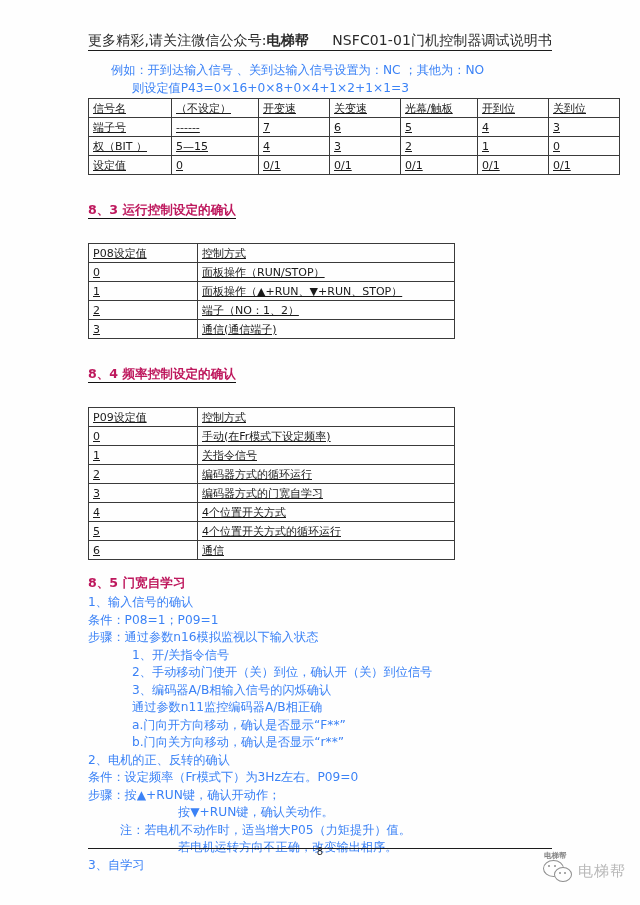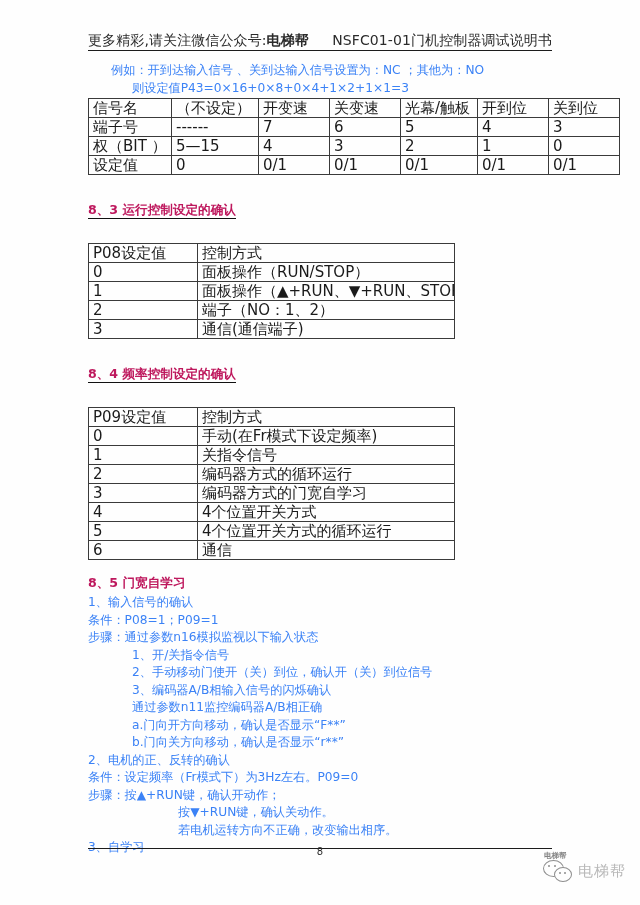--- a/index.html
+++ b/index.html
@@ -77,22 +77,23 @@
   .sec-head.underlined {
     display: inline-block;
     border-bottom: 1.4px solid #111;
     padding-bottom: 0px;
   }
   .sec-head-wrap { line-height: 18px; margin-top: 13px; margin-bottom: 3px; }
 
   
   table {
     border-collapse: collapse;
-    font-size: 15px;
+    font-size: 11px;
     table-layout: fixed;
+    text-decoration: underline;
   }
   table td {
     border: 1px solid #3a3a3a;
     padding: 1px 4px;
     height: 16px;
     line-height: 15px;
     vertical-align: middle;
     white-space: nowrap;
     overflow: hidden;
   }
@@ -324,20 +325,21 @@
     <div class="line ind-2">2、手动移动门使开（关）到位，确认开（关）到位信号</div>
     <div class="line ind-2">3、编码器A/B相输入信号的闪烁确认</div>
     <div class="line ind-2">通过参数n11监控编码器A/B相正确</div>
     <div class="line ind-2">a.门向开方向移动，确认是否显示“F**”</div>
     <div class="line ind-2">b.门向关方向移动，确认是否显示“r**”</div>
 
     <div class="line ind-0">2、电机的正、反转的确认</div>
     <div class="line ind-0">条件：设定频率（Fr模式下）为3Hz左右。P09=0</div>
     <div class="line ind-0">步骤：按▲+RUN键，确认开动作；</div>
     <div class="line ind-note2">按▼+RUN键，确认关动作。</div>
+    <div class="line ind-note">注：若电机不动作时，适当增大P05（力矩提升）值。</div>
     <div class="line ind-note2">若电机运转方向不正确，改变输出相序。</div>
     <div class="line ind-0">3、自学习</div>
 
   </div>
 
   <div class="footer-rule"></div>
   <div class="footer-page">8</div>
 
   <div class="watermark">
     <div class="wm-logo">

